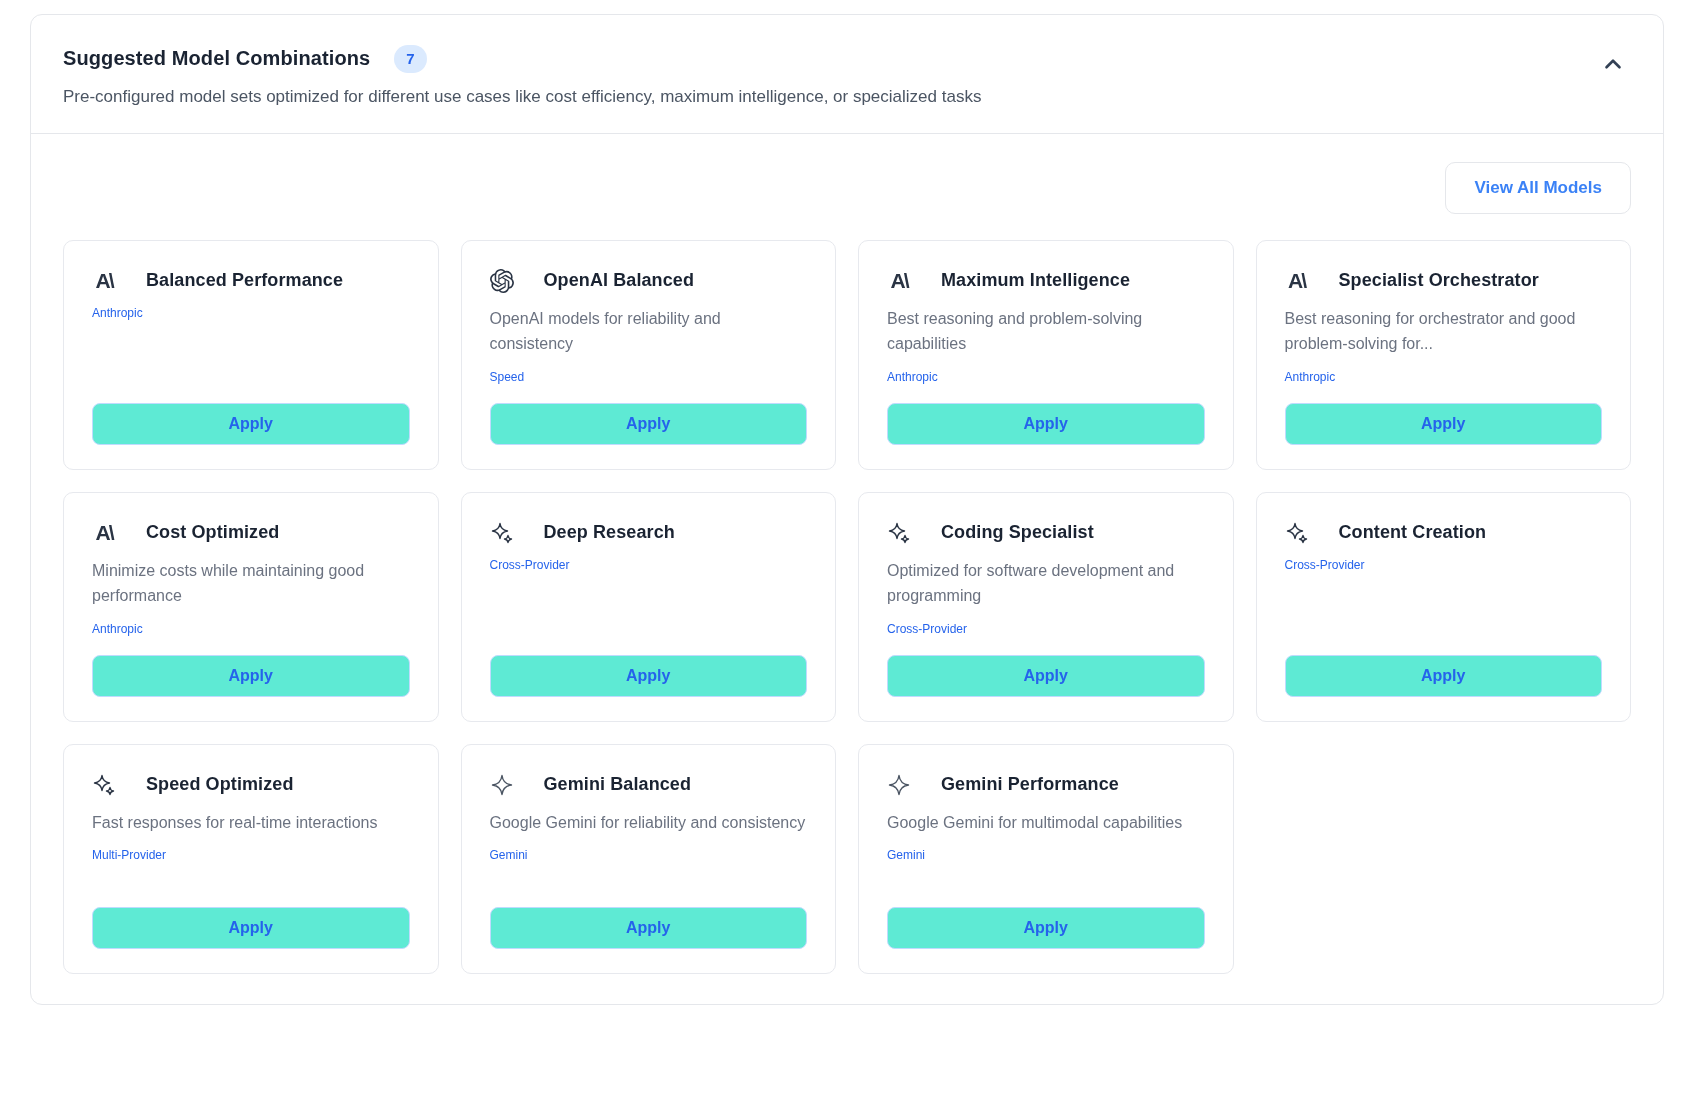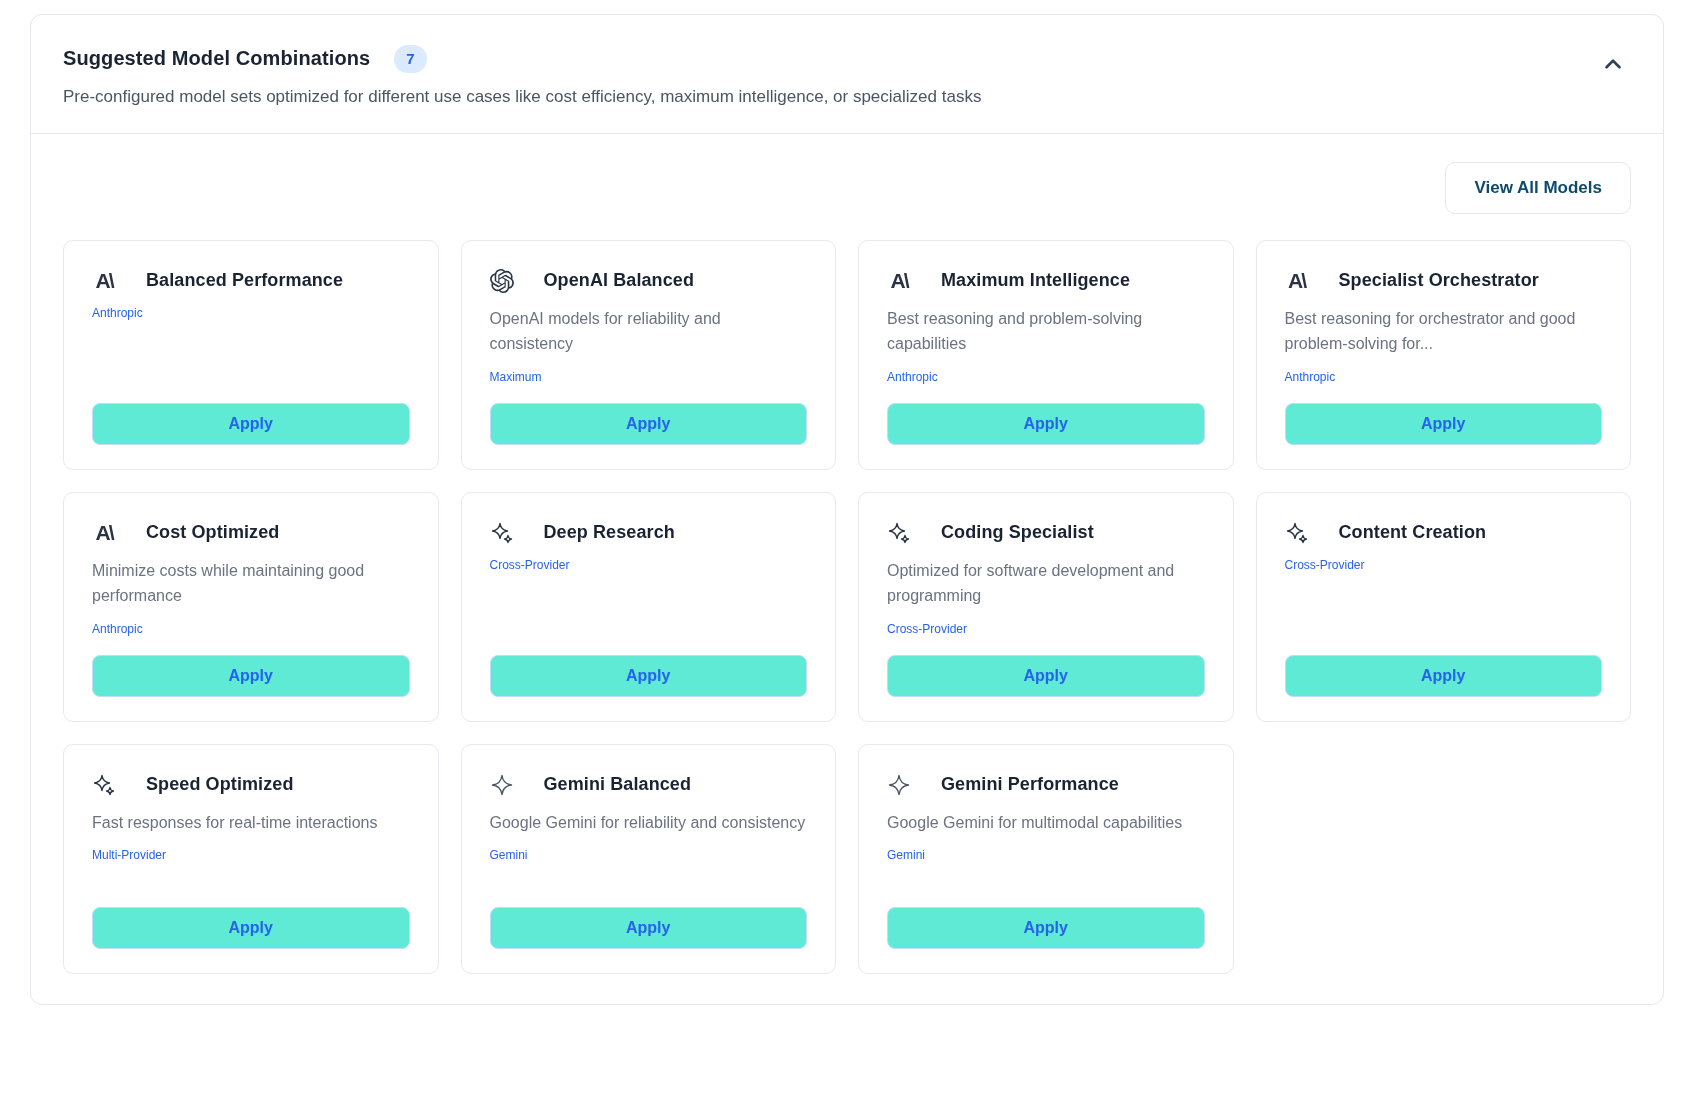--- a/index.html
+++ b/index.html
@@ -74,21 +74,21 @@
   }
   .view-all-btn {
     background: #ffffff;
     border: 1px solid #e5e7eb;
     border-radius: 10px;
     padding: 0 28px;
     height: 52px;
     font-family: inherit;
     font-size: 17px;
     font-weight: 700;
-    color: #0c4a6e;
+    color: #3b82f6;
     cursor: pointer;
   }
   .cards-grid {
     display: grid;
     grid-template-columns: repeat(4, 1fr);
     gap: 22px;
   }
   .combo-card {
     border: 1px solid #e7e9ee;
     border-radius: 10px;
@@ -192,21 +192,21 @@
         <div class="combo-card">
     <div class="card-head">
       <span class="card-icon">
               <svg viewBox="0 0 24 24" fill="#2a3444">
                 <path d="M22.2819 9.8211a5.9847 5.9847 0 0 0-.5157-4.9108 6.0462 6.0462 0 0 0-6.5098-2.9A6.0651 6.0651 0 0 0 4.9807 4.1818a5.9847 5.9847 0 0 0-3.9977 2.9 6.0462 6.0462 0 0 0 .7427 7.0966 5.98 5.98 0 0 0 .511 4.9107 6.051 6.051 0 0 0 6.5146 2.9001A5.9847 5.9847 0 0 0 13.2599 24a6.0557 6.0557 0 0 0 5.7718-4.2058 5.9894 5.9894 0 0 0 3.9977-2.9001 6.0557 6.0557 0 0 0-.7475-7.073zm-9.022 12.6081a4.4755 4.4755 0 0 1-2.8764-1.0408l.1419-.0804 4.7783-2.7582a.7948.7948 0 0 0 .3927-.6813v-6.7369l2.02 1.1686a.071.071 0 0 1 .038.052v5.5826a4.504 4.504 0 0 1-4.4945 4.4944zm-9.6607-4.1254a4.4708 4.4708 0 0 1-.5346-3.0137l.142.0852 4.783 2.7582a.7712.7712 0 0 0 .7806 0l5.8428-3.3685v2.3324a.0804.0804 0 0 1-.0332.0615L9.74 19.9502a4.4992 4.4992 0 0 1-6.1408-1.6464zM2.3408 7.8956a4.485 4.485 0 0 1 2.3655-1.9728V11.6a.7664.7664 0 0 0 .3879.6765l5.8144 3.3543-2.0201 1.1685a.0757.0757 0 0 1-.071 0l-4.8303-2.7865A4.504 4.504 0 0 1 2.3408 7.8956zm16.5963 3.8558L13.1038 8.364 15.1192 7.2a.0757.0757 0 0 1 .071 0l4.8303 2.7913a4.4944 4.4944 0 0 1-.6765 8.1042v-5.6772a.79.79 0 0 0-.407-.667zm2.0107-3.0231l-.142-.0852-4.7735-2.7818a.7759.7759 0 0 0-.7854 0L9.409 9.2297V6.8974a.0662.0662 0 0 1 .0284-.0615l4.8303-2.7866a4.4992 4.4992 0 0 1 6.6802 4.66zM8.3065 12.863l-2.02-1.1638a.0804.0804 0 0 1-.038-.0567V6.0742a4.4992 4.4992 0 0 1 7.3757-3.4537l-.142.0805L8.704 5.459a.7948.7948 0 0 0-.3927.6813zm1.0976-2.3654l2.602-1.4998 2.6069 1.4998v2.9994l-2.5974 1.4997-2.6067-1.4997z"></path>
               </svg>
             </span>
       <span class="card-title">OpenAI Balanced</span>
     </div>
     <div class="card-desc">OpenAI models for reliability and consistency</div>
-    <a class="card-provider" href="#">Maximum</a>
+    <a class="card-provider" href="#">Speed</a>
     <button class="apply-btn">Apply</button>
   </div>
         <div class="combo-card">
     <div class="card-head">
       <span class="card-icon">
               <span class="anthropic-glyph">A\</span>
             </span>
       <span class="card-title">Maximum Intelligence</span>
     </div>
     <div class="card-desc">Best reasoning and problem-solving capabilities</div>

